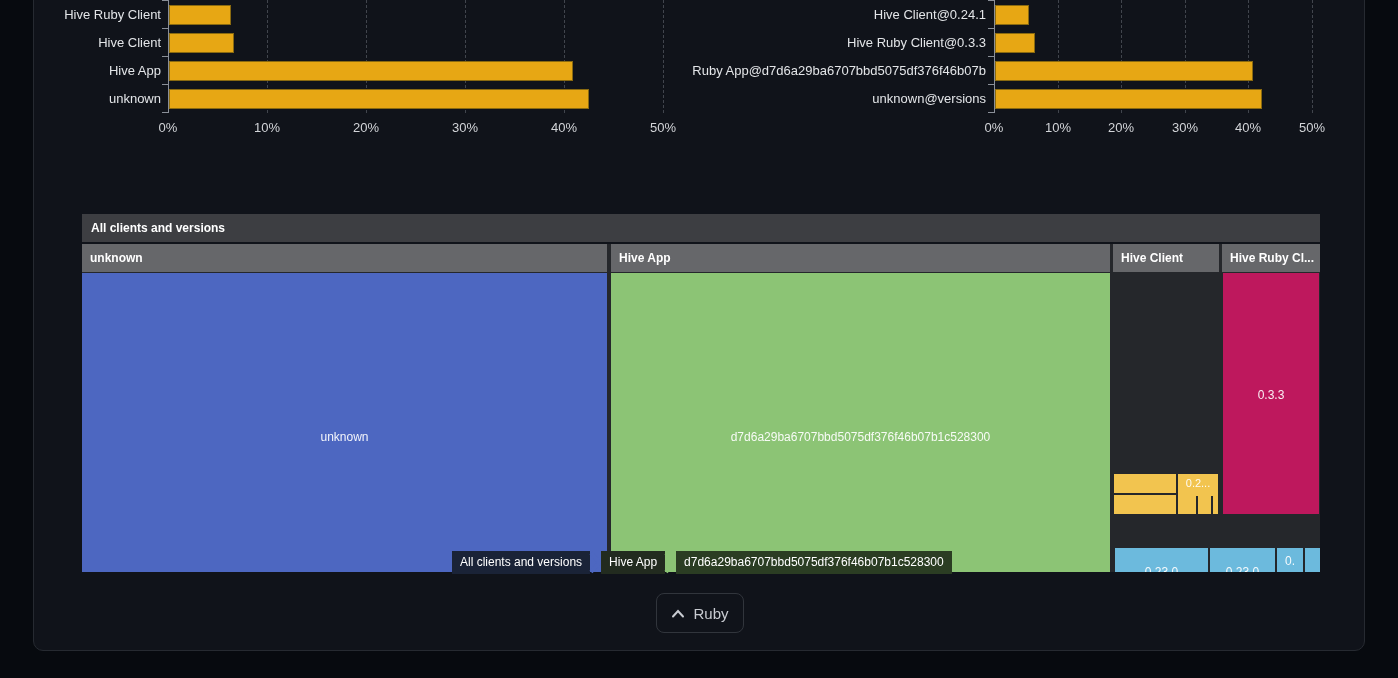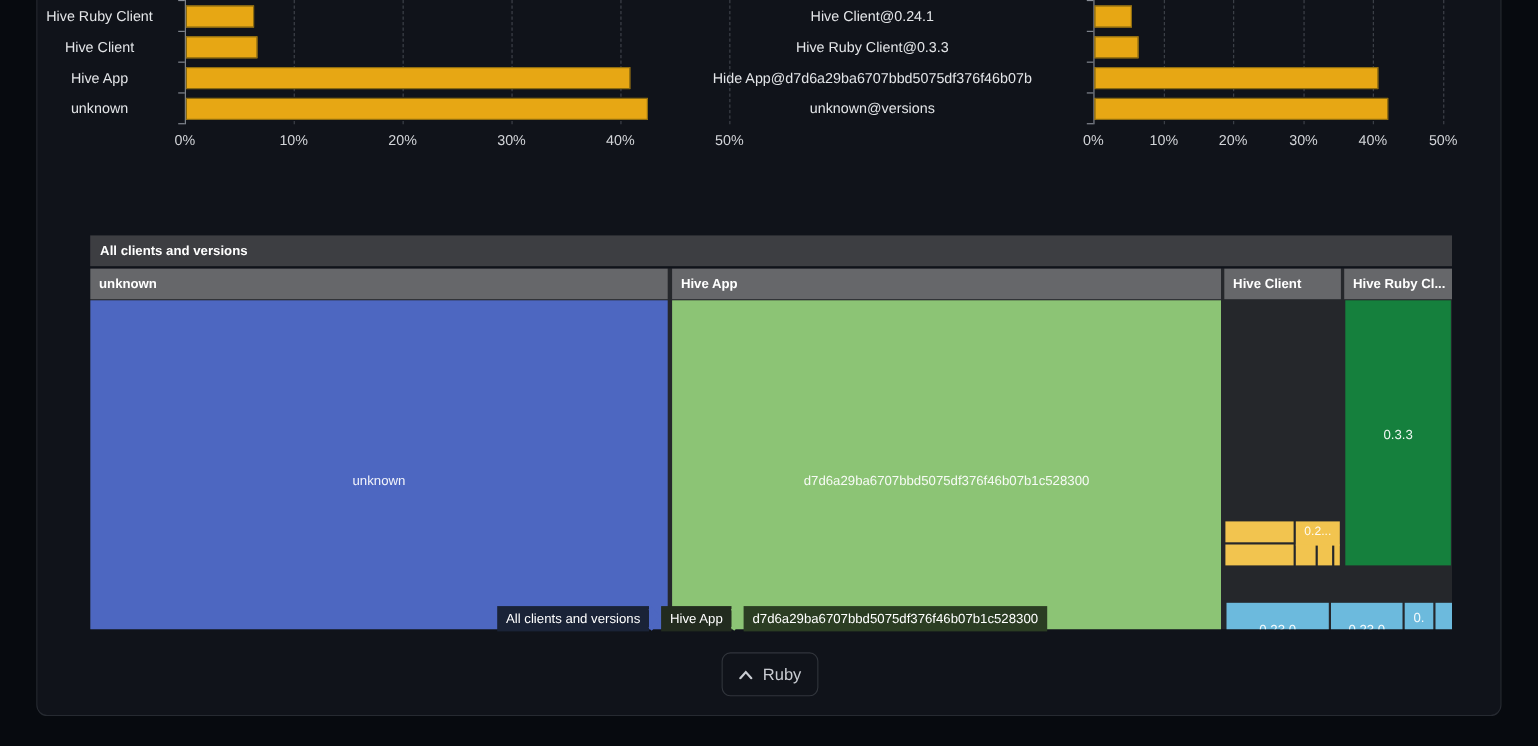--- a/index.html
+++ b/index.html
@@ -7,33 +7,33 @@
   .page{position:relative;width:1398px;height:678px;background:#070a0f;
         font-family:"Liberation Sans",sans-serif;overflow:hidden;}
   .card{position:absolute;left:33px;top:-12px;width:1332px;height:663px;
         background:#10131a;border:1px solid #262a31;border-radius:10px;}
 
   
   .axis-line{position:absolute;width:1px;background:#8a8f98;}
   .axis-tick{position:absolute;height:1px;width:6px;background:#8a8f98;}
   .gridline{position:absolute;top:0;height:113px;width:0;border-left:1px dashed #41454d;}
   .bar{position:absolute;height:20px;background:#e7a714;border:1px solid #8a6a10;}
-  .cat-label{position:absolute;height:16px;font-size:13px;color:#e3e5e8;text-align:center;line-height:16px;white-space:nowrap;}
+  .cat-label{position:absolute;height:16px;font-size:13px;color:#e3e5e8;text-align:right;line-height:16px;white-space:nowrap;}
   .tick-label{position:absolute;top:120px;width:44px;font-size:13px;color:#d2d4d8;text-align:center;}
 
   
   .tm-root-header{position:absolute;left:82px;top:214px;width:1238px;height:28px;background:#3d3e42;
         color:#fff;font-size:12px;font-weight:bold;line-height:28px;padding-left:9px;}
   .tm-body{position:absolute;left:82px;top:244px;width:1238px;height:328px;background:#25272b;overflow:hidden;}
   .tm-sec-header{position:absolute;height:28px;background:#66676a;color:#fff;font-size:12px;
         font-weight:bold;line-height:28px;padding-left:8px;white-space:nowrap;overflow:hidden;}
   .tm-cell{position:absolute;overflow:hidden;}
   .tm-cell-label{position:absolute;left:0;right:0;text-align:center;font-size:12px;color:rgba(255,255,255,0.93);white-space:nowrap;}
   .c-blue{background:#4d67c1;} .c-green{background:#8cc475;} .c-yellow{background:#f2c44f;}
-  .c-red{background:#15803d;text-decoration:underline;} .c-lblue{background:#6cbadd;}
+  .c-red{background:#be185d;text-decoration:underline;} .c-lblue{background:#6cbadd;}
 
   
   .tooltip{position:absolute;left:676px;top:282px;height:38px;background:#ffffff;
         border:2px solid #e9a82a;border-radius:6px;padding:0 13px;font-size:14px;color:#6b6b6b;
         line-height:34px;white-space:nowrap;box-shadow:0 2px 6px rgba(0,0,0,0.25);}
 
   
   .breadcrumb{position:absolute;left:452px;top:551px;height:23px;display:flex;align-items:stretch;}
   .bc-seg{font-size:12px;color:#fff;line-height:23px;padding:0 8px;white-space:nowrap;}
   .bc-seg1{background:#1a2337;} .bc-seg2{background:#222b1f;} .bc-seg3{background:#2b3d23;}
@@ -89,21 +89,21 @@
     <div class="gridline" style="left:1312px"></div>
     <div class="axis-line" style="left:994px;top:0;height:113px"></div>
     <div class="axis-tick" style="left:988px;top:0"></div>
     <div class="axis-tick" style="left:988px;top:28px"></div>
     <div class="axis-tick" style="left:988px;top:56px"></div>
     <div class="axis-tick" style="left:988px;top:84px"></div>
     <div class="axis-tick" style="left:988px;top:112px"></div>
 
     <span class="cat-label" style="left:600px;width:386px;top:7px">Hive Client@0.24.1</span>
     <span class="cat-label" style="left:600px;width:386px;top:35px">Hive Ruby Client@0.3.3</span>
-    <span class="cat-label" style="left:600px;width:386px;top:63px">Hide App@d7d6a29ba6707bbd5075df376f46b07b</span>
+    <span class="cat-label" style="left:600px;width:386px;top:63px">Ruby App@d7d6a29ba6707bbd5075df376f46b07b</span>
     <span class="cat-label" style="left:600px;width:386px;top:91px">unknown@versions</span>
 
     <div class="bar" style="left: 995px; top: 5px; width: 34.3px;"></div>
     <div class="bar" style="left: 995px; top: 33px; width: 40.1px;"></div>
     <div class="bar" style="left: 995px; top: 61px; width: 257.6px;"></div>
     <div class="bar" style="left: 995px; top: 89px; width: 267.1px;"></div>
 
     <span class="tick-label" style="left:972px">0%</span>
     <span class="tick-label" style="left:1036px">10%</span>
     <span class="tick-label" style="left:1099px">20%</span>

